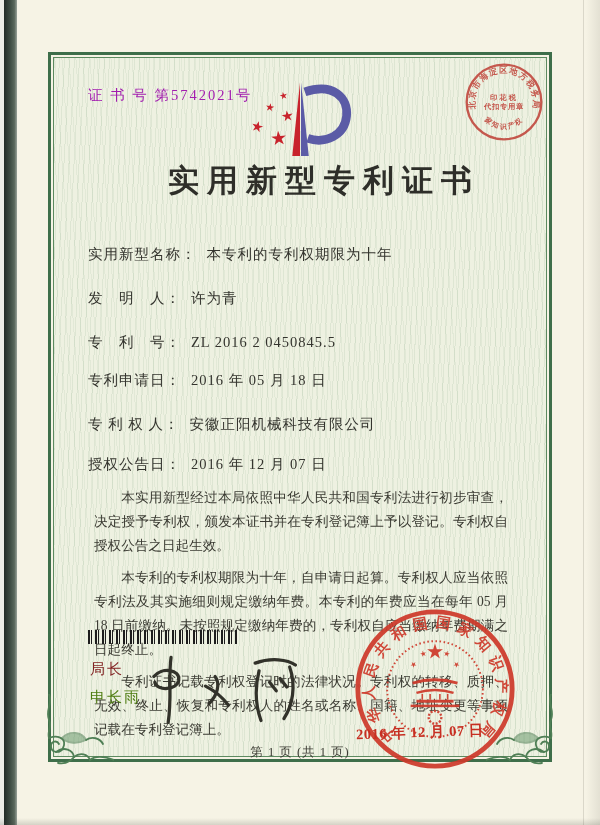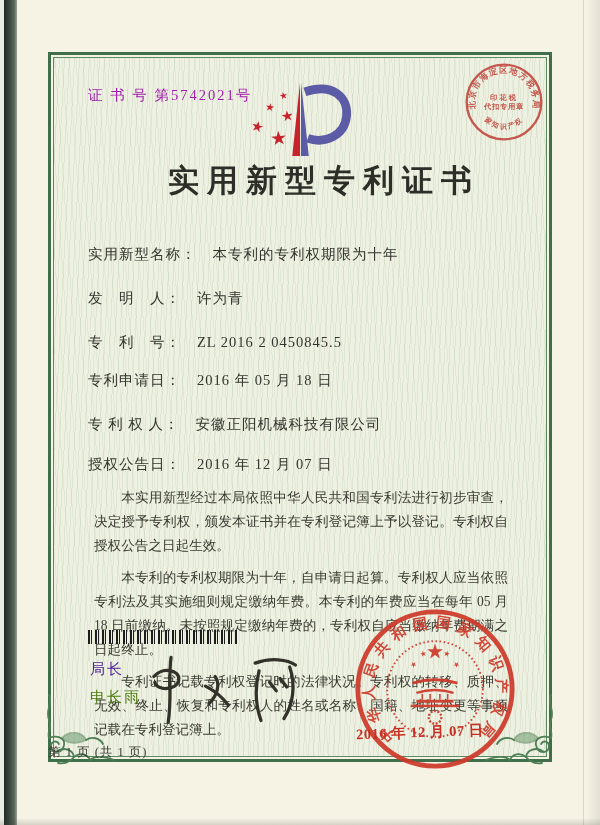--- a/index.html
+++ b/index.html
@@ -30,42 +30,42 @@
       repeating-linear-gradient(86deg,rgba(104,148,108,0.09) 0 1px,rgba(0,0,0,0) 1px 7px);}
 
   .cert-number{position:absolute;left:88px;top:86px;font-size:14.5px;letter-spacing:2px;color:#a21caf;}
 
   .logo{position:absolute;left:238px;top:76px;width:126px;height:90px;}
 
   .title{position:absolute;left:48px;top:160px;width:552px;text-align:center;
     font-size:31px;font-weight:700;letter-spacing:8px;color:#2e2e29;}
 
   .field{position:absolute;left:88px;font-size:14.5px;letter-spacing:1px;color:#34342e;white-space:nowrap;}
-  .f-label{margin-right:16px;}
+  .f-label{margin-right:10px;}
 
   .paras{position:absolute;left:86px;top:478px;width:430px;}
   .paras p{margin:8px;font-size:13.6px;line-height:24px;text-align:justify;text-indent:2em;color:#3a3a32;}
 
   .barcode{position:absolute;left:88px;top:630px;width:150px;height:14px;
     background:repeating-linear-gradient(90deg,
       #1d1d1d 0 2px,rgba(0,0,0,0) 2px 3px,
       #1d1d1d 3px 4px,rgba(0,0,0,0) 4px 7px,
       #1d1d1d 7px 9px,rgba(0,0,0,0) 9px 10px,
       #1d1d1d 10px 11px,rgba(0,0,0,0) 11px 14px);}
 
-  .signer-title{position:absolute;left:90px;top:660px;font-size:15px;letter-spacing:2px;color:#4c1d95;}
+  .signer-title{position:absolute;left:90px;top:660px;font-size:15px;letter-spacing:2px;color:#7f1d1d;}
   .signer-name{position:absolute;left:90px;top:688px;font-size:15px;letter-spacing:2px;color:#4d7c0f;}
   .autograph{position:absolute;left:142px;top:644px;width:192px;height:88px;}
 
   .tax-seal{position:absolute;left:464px;top:62px;width:80px;height:80px;opacity:0.88;}
   .office-seal{position:absolute;left:352px;top:606px;width:166px;height:166px;opacity:0.93;}
   .seal-date{position:absolute;left:356px;top:723px;font-size:14.5px;font-weight:600;
     color:#c72f22;letter-spacing:0.5px;transform:rotate(-2deg);white-space:nowrap;}
 
-  .footer{position:absolute;left:48px;top:744px;width:504px;text-align:left;
+  .footer{position:absolute;left:48px;top:744px;width:504px;text-align:center;
     font-size:12.5px;letter-spacing:1px;color:#3c3c34;}
 
   .orn{position:absolute;width:74px;height:74px;}
   .orn-bl{left:40px;top:694px;}
   .orn-br{left:486px;top:694px;transform:scaleX(-1);}
 
   .seal-text{font-family:"Liberation Sans","DejaVu Sans",sans-serif;font-weight:700;}
 </style>
 </head>
 <body>

